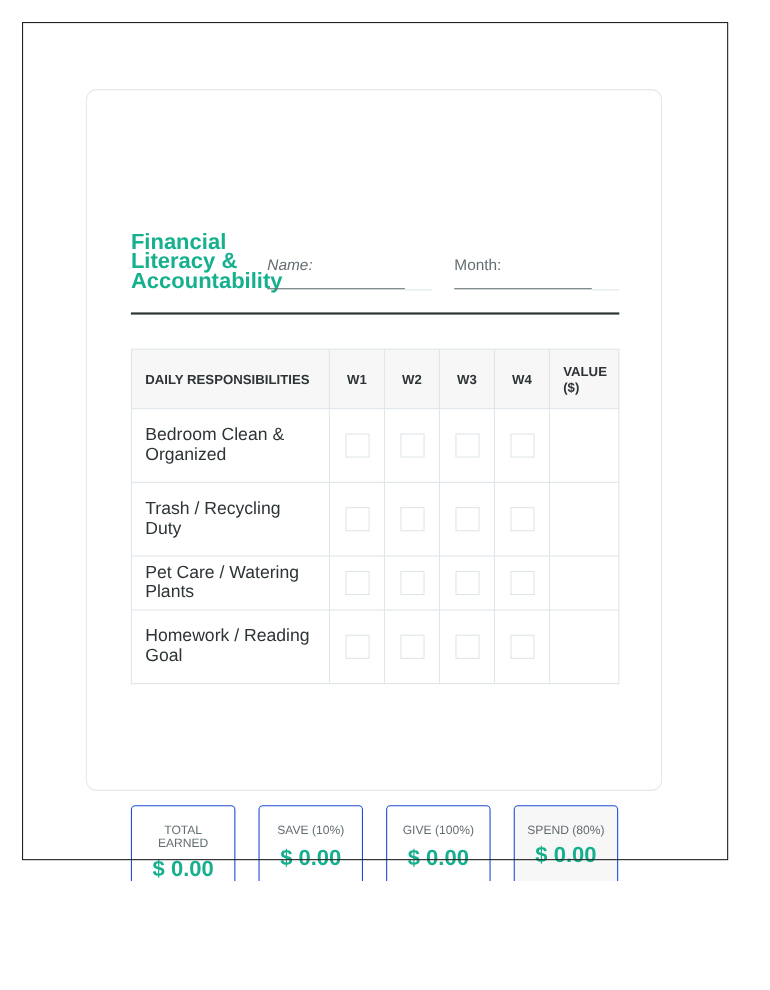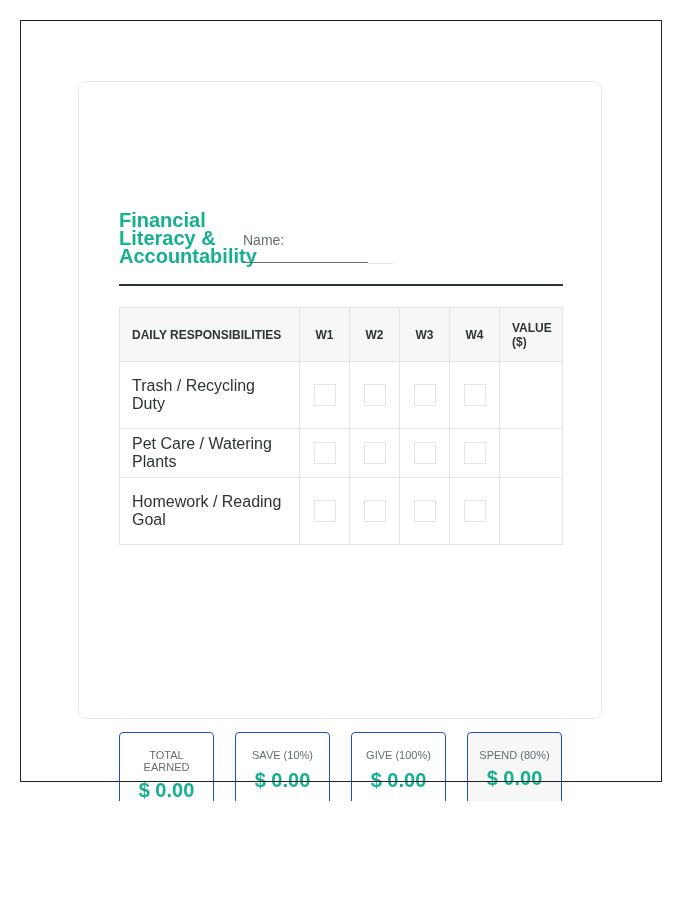--- a/index.html
+++ b/index.html
@@ -12,21 +12,21 @@
           border: 1px solid #e6e8e8; border-radius: 10px; background: #fff; box-sizing: border-box; }
   .title { position: absolute; left: 119px; top: 122px; margin: 0; font-size: 24px; font-weight: 700;
            letter-spacing: 2px; line-height: 28px; color: #2d3436; width: 160px; }
   .subtitle { position: absolute; left: 119px; top: 211px; width: 120px; font-size: 20px; font-weight: 700;
               color: #16b08e; line-height: 18px; }
   .field { position: absolute; top: 232px; font-size: 14px; color: #636e72; }
   .field .lbl { display: block; height: 18px; }
   .field .line { position: absolute; top: 30px; left: 0; height: 0; border-bottom: 1px solid #636e72; }
   .field .line2 { position: absolute; top: 31px; height: 0; border-bottom: 1px solid #dfe6e9; }
   .rule { position: absolute; left: 119px; top: 284px; width: 444px; height: 2px; background: #2d3436; }
-  table.chores { position: absolute; left: 119px; top: 307px; width: 444px; border-collapse: collapse; }
+  table.chores { position: absolute; left: 119px; top: 317px; width: 444px; border-collapse: collapse; }
   table.chores th, table.chores td { border: 1px solid #dfe6e9; padding: 0; }
   table.chores th { background: #f7f7f7; height: 53px; font-size: 12px; font-weight: 700; color: #2d3436; }
   table.chores th.task-h { text-align: left; padding-left: 12px; width: 167px; }
   table.chores th.wk { width: 49px; text-align: center; }
   table.chores th.val { text-align: left; padding-left: 12px; line-height: 14px; }
   table.chores td.task { font-size: 16px; line-height: 18px; padding: 0 12px; color: #2d3436; }
   table.chores td.chk { text-align: center; }
   .box { display: inline-block; width: 20px; height: 20px; border: 1px solid #dfe6e9; vertical-align: middle; }
   .sum { position: absolute; top: 732px; width: 95px; height: 90px; border: 1px solid #1d4ed8;
          border-radius: 4px; box-sizing: border-box; background: #fff; text-align: center; }
@@ -36,40 +36,53 @@
   .sum.one .s-val { margin-top: 8px; }
 </style>
 </head>
 <body>
 
 <div class="clip">
   <div class="card"></div>
 
   <div class="subtitle">Financial Literacy &amp; Accountability</div>
 
-  <div class="field" style="left:243px;width:150px;">
+  <div class="field" style="left:243px;width:150px;font-style:italic;">
     <span class="lbl">Name:</span>
+    <span class="line" style="width:125px;"></span>
+    <span class="line2" style="left:125px;width:25px;"></span>
+  </div>
+  <div class="field" style="left:413px;width:150px;">
+    <span class="lbl">Month:</span>
     <span class="line" style="width:125px;"></span>
     <span class="line2" style="left:125px;width:25px;"></span>
   </div>
 
   <div class="rule"></div>
 
   <table class="chores">
     <thead>
       <tr>
         <th class="task-h">DAILY RESPONSIBILITIES</th>
         <th class="wk">W1</th>
         <th class="wk">W2</th>
         <th class="wk">W3</th>
         <th class="wk">W4</th>
         <th class="val">VALUE ($)</th>
       </tr>
     </thead>
     <tbody>
+      <tr style="height:67px;">
+        <td class="task">Bedroom Clean &amp; Organized</td>
+        <td class="chk"><span class="box"></span></td>
+        <td class="chk"><span class="box"></span></td>
+        <td class="chk"><span class="box"></span></td>
+        <td class="chk"><span class="box"></span></td>
+        <td></td>
+      </tr>
       <tr style="height:67px;">
         <td class="task">Trash / Recycling Duty</td>
         <td class="chk"><span class="box"></span></td>
         <td class="chk"><span class="box"></span></td>
         <td class="chk"><span class="box"></span></td>
         <td class="chk"><span class="box"></span></td>
         <td></td>
       </tr>
       <tr style="height:49px;">
         <td class="task">Pet Care / Watering Plants</td>

